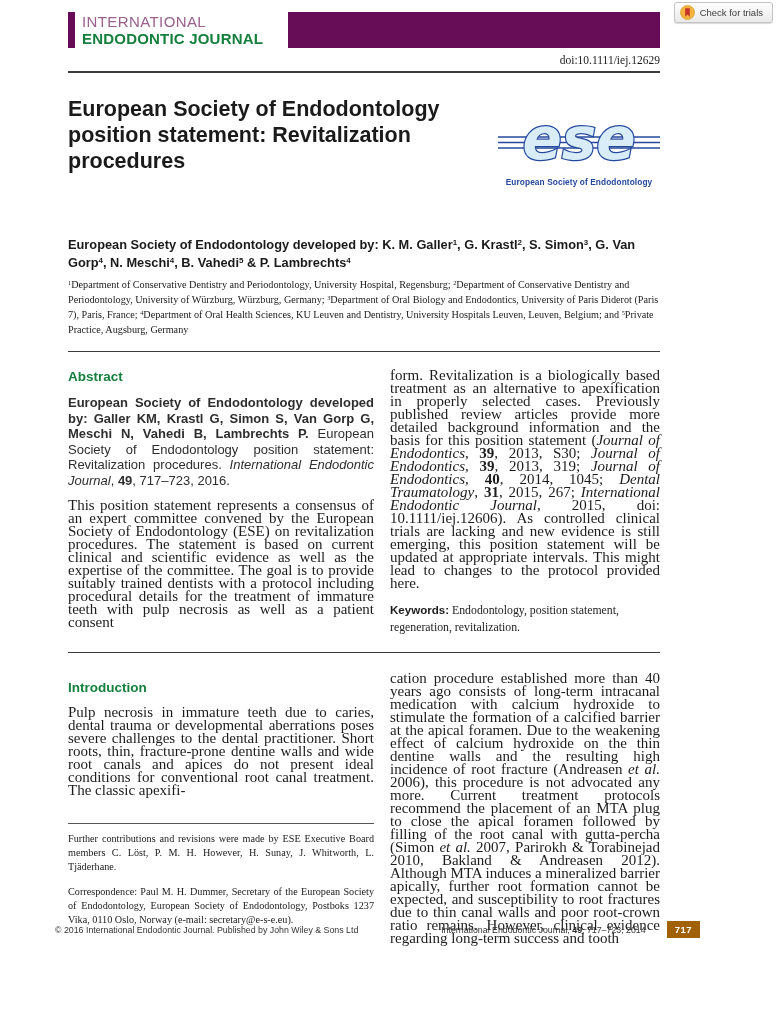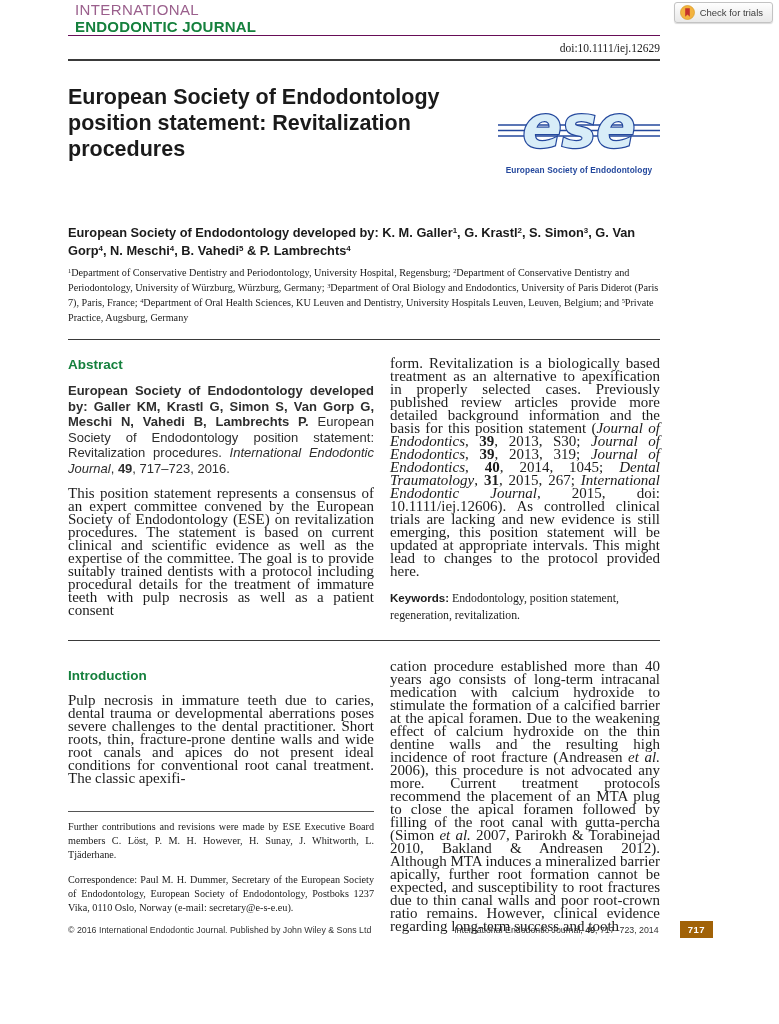--- a/index.html
+++ b/index.html
@@ -16,21 +16,21 @@
     position:absolute; top:2px; right:6px; height:21px;
     display:flex; align-items:center; gap:5px; padding:0 9px 0 5px;
     background:linear-gradient(#fefefe,#e9e9e9);
     border:1px solid #c3c3c3; border-radius:3px;
     box-shadow:0 1px 1px rgba(0,0,0,0.15);
     font-family:"Liberation Sans", sans-serif; font-size:9.5px; color:#3d3d3d;
     cursor:pointer;
   }
 
   
-  .masthead { display:flex; margin-top:0; height:36px;flex-direction:column; }
+  .masthead { display:flex; margin-top:12px; height:36px; }
   .masthead .bar { width:7px; background:#670D57; }
   .wordmark { margin-left:7px; width:206px; font-family:"Liberation Sans", sans-serif; line-height:17px; padding-top:1px; white-space:nowrap; }
   .wordmark .l1 { font-size:15px; letter-spacing:0.4px; color:#9A5F8C; font-weight:400; }
   .wordmark .l2 { font-size:15px; letter-spacing:0.2px; color:#15803d; font-weight:700; }
   .masthead .block { flex:1; background:#670D57; }
   .doi-line { text-align:right; font-size:11.5px; margin-top:6px; color:#1a1a1a; }
   .rule { border-top:2px solid #3a3a3a; margin-top:5px; }
 
   
   .title-row { display:flex; justify-content:space-between; margin-top:23px; }
@@ -74,21 +74,21 @@
   .footnote { font-size:10.2px; line-height:14px; margin-top:8px; text-align:justify; color:#202020; }
 
   
   .seg-b { font-weight:700; }
   .seg-i { font-style:italic; }
   .seg-sup { font-size:0.62em; position:relative; top:-0.5em; }
   .seg-kb { font-family:"Liberation Sans", sans-serif; font-weight:700; font-size:0.98em; }
 
   
   .footer {
-    position:absolute; left:68px; top:921px; width:645px;
+    position:absolute; left:55px; top:921px; width:645px;
     display:flex; align-items:center;
     font-family:"Liberation Sans", sans-serif; font-size:8.8px; color:#333;
   }
   .footer .spacer { flex:1; }
   .pagebox {
     margin-left:21px; background:#a16207; color:#fff;
     font-size:9.5px; font-weight:700; padding:3px 8px; letter-spacing:0.5px;
   }
 </style>
 </head>

